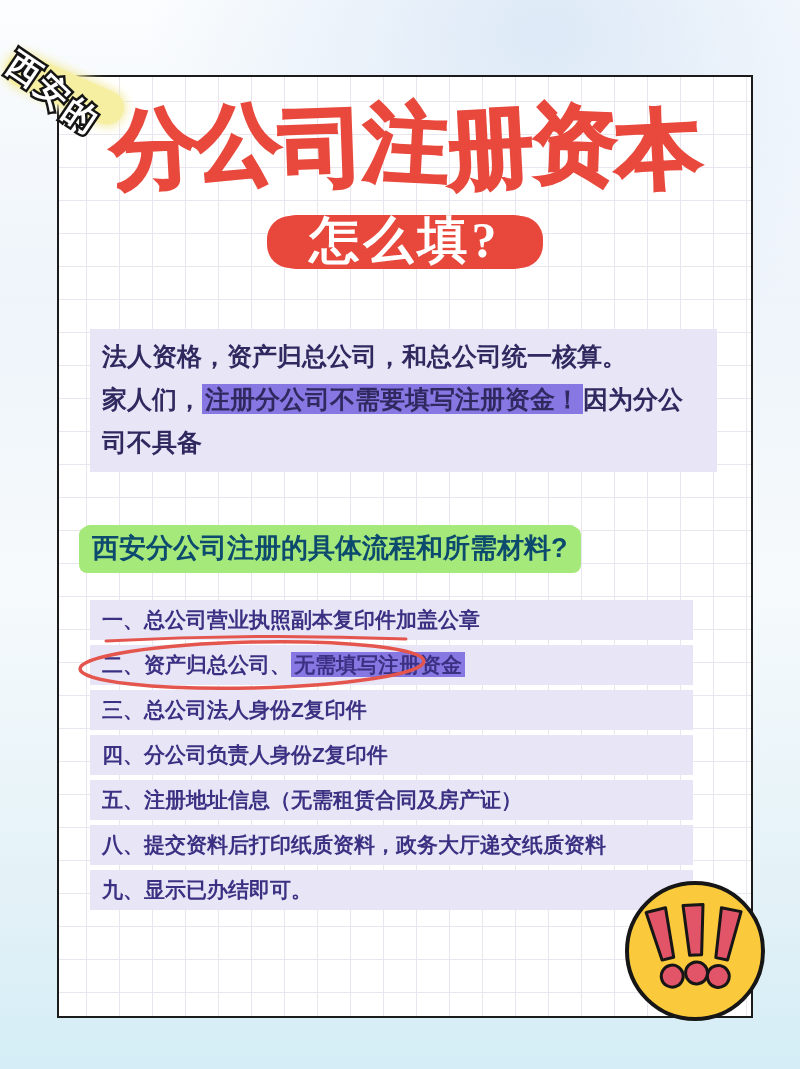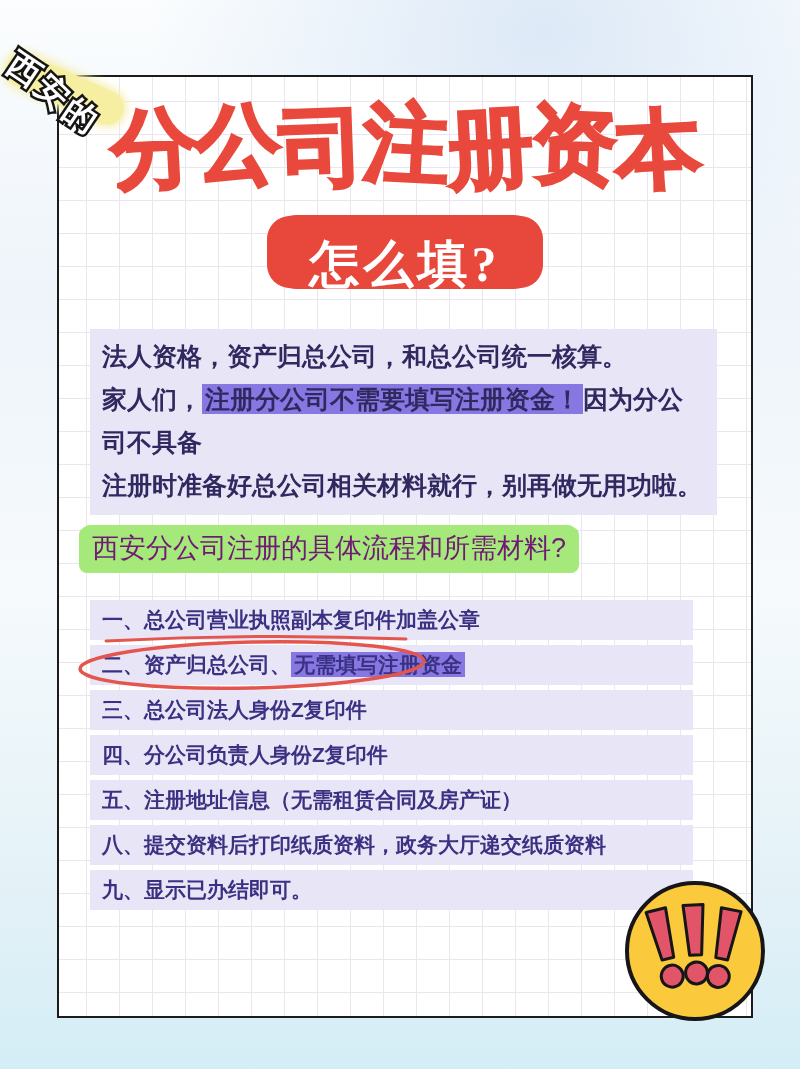--- a/index.html
+++ b/index.html
@@ -21,40 +21,40 @@
   }
   
   .title{
     position:absolute;left:0;top:16px;width:100%;text-align:center;
     font-size:86px;font-weight:900;color:#e9483c;letter-spacing:-2px;
     -webkit-text-stroke:2.5px #e9483c;white-space:nowrap;line-height:106px;
   }
   .title .ch{display:inline-block;}
   .subtitle-box{
     position:absolute;left:50%;top:138px;transform:translateX(-50%);
-    width:266px;height:74px;background:#e8473c;border-radius:24px;
-    display:flex;align-items:flex-end;justify-content:center;
+    width:266px;height:54px;background:#e8473c;border-radius:24px;
+    display:flex;align-items:flex-start;justify-content:center;
     box-shadow:6px 0 0 -1px #e8473c, -6px 0 0 -1px #e8473c;
   }
   .subtitle-box .txt{
     font-family:"Liberation Serif",serif;font-weight:700;font-size:50px;
     color:#ffffff;letter-spacing:4px;line-height:1;
   }
   
   .intro{
     position:absolute;left:31px;top:252px;width:603px;
     background:#e8e5f7;padding:6px 12px 8px 12px;
     font-size:25px;font-weight:600;line-height:43px;color:#30295f;
   }
   .hl-purple{background:#8677e2;padding:1px 3px;}
   
   .heading-wrap{position:absolute;left:23px;top:448px;}
   .hl-green{
     display:inline-block;background:#a6e97b;border-radius:8px;
-    padding:5px 10px;font-size:27px;font-weight:400;color:#701a75;
+    padding:5px 10px;font-size:27px;font-weight:700;color:#0c4a6e;
     box-shadow:3px 2px 0 #a6e97b,-3px 2px 0 #a6e97b;
   }
   
   .steps{position:absolute;left:31px;top:523px;width:603px;}
   .step{
     position:relative;background:#e8e5f7;margin-bottom:5px;
     padding:5px 12px;font-size:21px;font-weight:600;line-height:30px;
     color:#3b3183;white-space:nowrap;
   }
   .step svg.oval{position:absolute;pointer-events:none;overflow:visible;}
@@ -86,21 +86,20 @@
 
     <div class="title" id="title"><span class="ch" style="transform: rotate(-3deg) translateY(2px);">分</span><span class="ch" style="transform: rotate(3deg) translateY(-3px);">公</span><span class="ch" style="transform: rotate(-2deg) translateY(1px);">司</span><span class="ch" style="transform: rotate(3deg) translateY(-3px);">注</span><span class="ch" style="transform: rotate(-3deg) translateY(2px);">册</span><span class="ch" style="transform: rotate(2deg) translateY(-2px);">资</span><span class="ch" style="transform: rotate(-3deg) translateY(3px);">本</span></div>
 
     <div class="subtitle-box">
       <span class="txt">怎么填?</span>
     </div>
 
     <div class="intro">
       <div>法人资格，资产归总公司，和总公司统一核算。</div>
       <div><span>家人们，</span><span class="hl-purple">注册分公司不需要填写注册资金！</span><span>因为分公司不具备</span></div>
-      <div>注册时准备好总公司相关材料就行，别再做无用功啦。</div>
     </div>
 
     <div class="heading-wrap">
       <span class="hl-green">西安分公司注册的具体流程和所需材料?</span>
     </div>
 
     <div class="steps" id="steps">
         <div class="step"><span>一、总公司营业执照副本复印件加盖公章</span></div>
         <div class="step"><span>二、资产归总公司、</span><span class="hl-purple">无需填写注册资金</span><svg class="oval" width="352" height="54" style="left: -14px; top: -7px;">
             <ellipse cx="176" cy="27" rx="172" ry="23" fill="none" stroke="#e4564d" stroke-width="3.5" stroke-linecap="round" transform="rotate(-1.3 176 27)"></ellipse>

